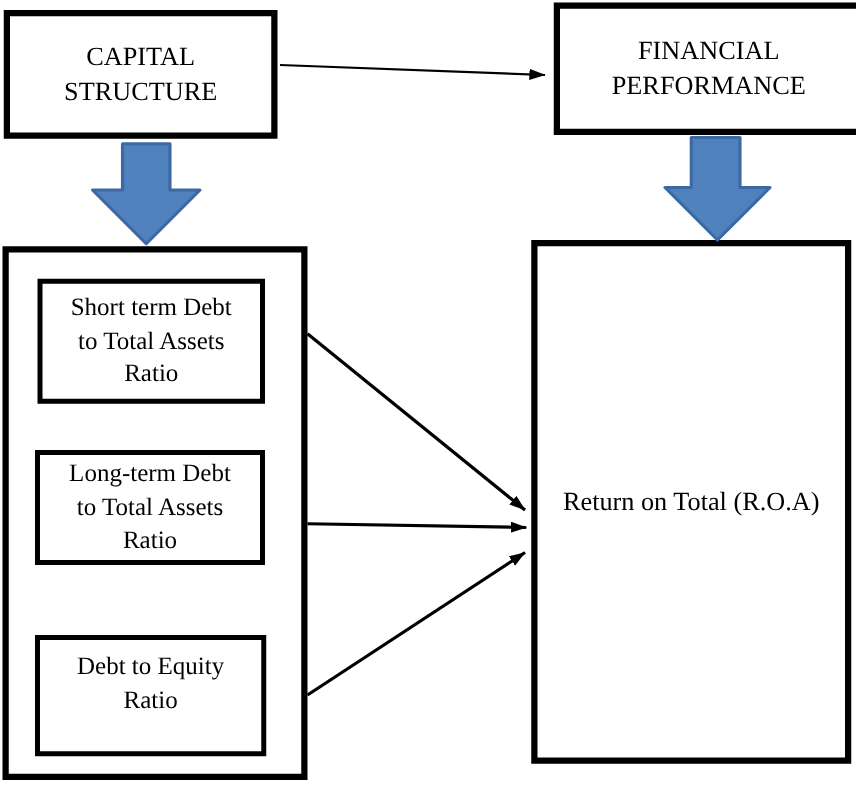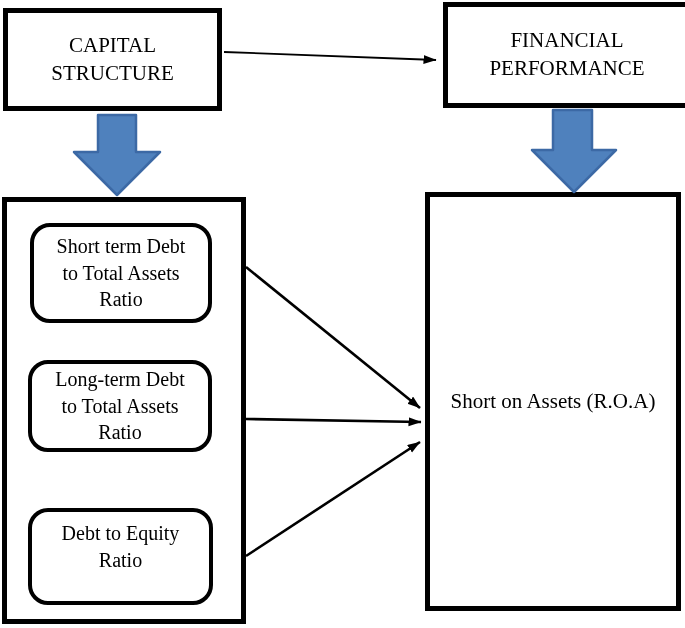--- a/index.html
+++ b/index.html
@@ -21,21 +21,20 @@
     box-sizing: border-box;
     border: 5px solid #000000;
     background: #ffffff;
     display: flex;
     align-items: center;
     justify-content: center;
     text-align: center;
   }
   .box.inner {
     border-width: 4px;
-    border-radius: 20px;
   }
   .lbl {
     white-space: pre-line;
     font-size: 20px;
     line-height: 1.34;
   }
   .lbl.top {
     font-size: 21px;
     line-height: 1.32;
   }
@@ -84,21 +83,21 @@
 to Total Assets
 Ratio</span>
   </div>
 
   <div class="box inner" id="box-debt">
     <span class="lbl">Debt to Equity
 Ratio</span>
   </div>
 
   <div class="box" id="box-roa">
-    <span class="lbl">Short on Assets (R.O.A)</span>
+    <span class="lbl">Return on Total (R.O.A)</span>
   </div>
 
   <svg id="connector-layer" viewBox="0 0 685 628" xmlns="http://www.w3.org/2000/svg">
     <defs>
       <marker id="ah" markerWidth="15" markerHeight="11" refX="12.5" refY="4.5" orient="auto" markerUnits="userSpaceOnUse">
         <path d="M0,0 L13,4.5 L0,9 Z" fill="#000000"></path>
       </marker>
     </defs>
 
     <line x1="224" y1="52" x2="436" y2="60" stroke-width="1.8" marker-end="url(#ah)" stroke="#000000"></line>

